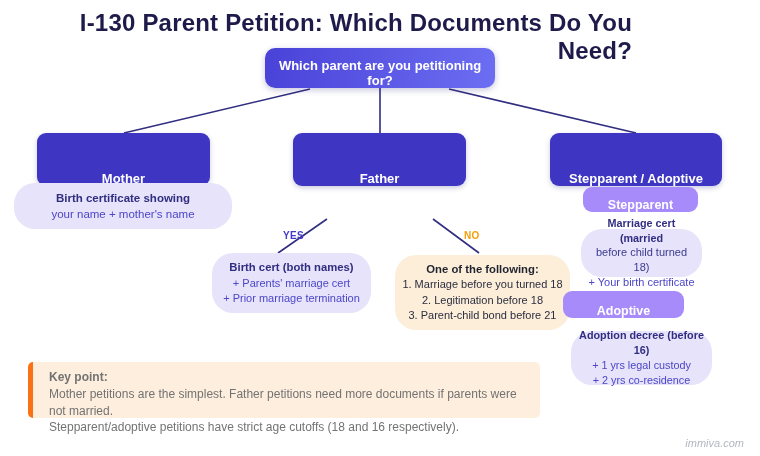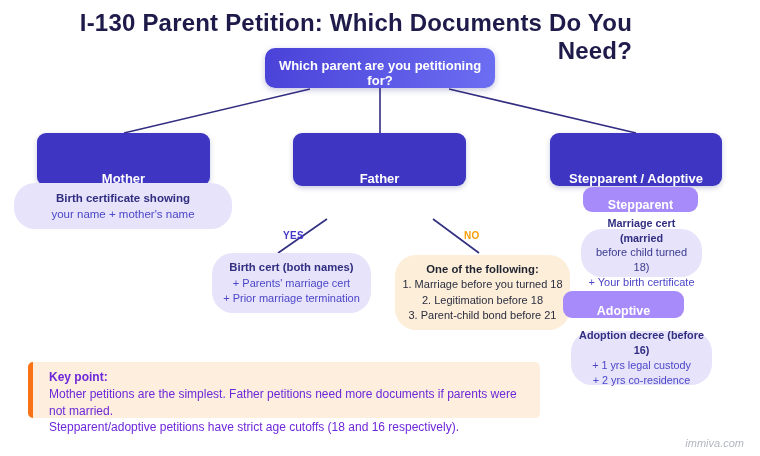--- a/index.html
+++ b/index.html
@@ -38,21 +38,21 @@
   .card.step-doc{left:581px;top:229px;width:121px;height:48px;line-height:1.35;}
   .card.step-doc .l{font-size:11px;}
   .card.step-doc .l.bold{font-size:10.8px;}
   .card.adopt-doc{left:571px;top:331px;width:141px;height:54px;line-height:1.4;}
   .card.adopt-doc .l{font-size:10.8px;}
   .edge-label{position:absolute;z-index:3;font-size:10px;font-weight:bold;letter-spacing:.3px;}
   .edge-label.yes{left:283px;top:230px;color:#4338ca;}
   .edge-label.no{left:456px;top:230px;color:#f59e0b;padding-left:8px;}
   .keypoint{position:absolute;left:28px;top:362px;width:512px;height:56px;z-index:2;
             background:#fdeedd;border-left:5px solid #f97316;border-radius:5px;
-            padding:7px 14px 6px 16px;color:#6d28d9;}
+            padding:7px 14px 6px 16px;color:#737373;}
   .keypoint .kp-head{font-weight:bold;font-size:12px;line-height:1.4;}
   .keypoint .kp-line{font-size:12px;line-height:1.4;}
   .watermark{position:absolute;right:16px;bottom:7px;z-index:2;font-size:11px;
              font-style:italic;color:#b3b7c1;}
 </style>
 </head>
 <body>
 
 <div class="stage">
 

